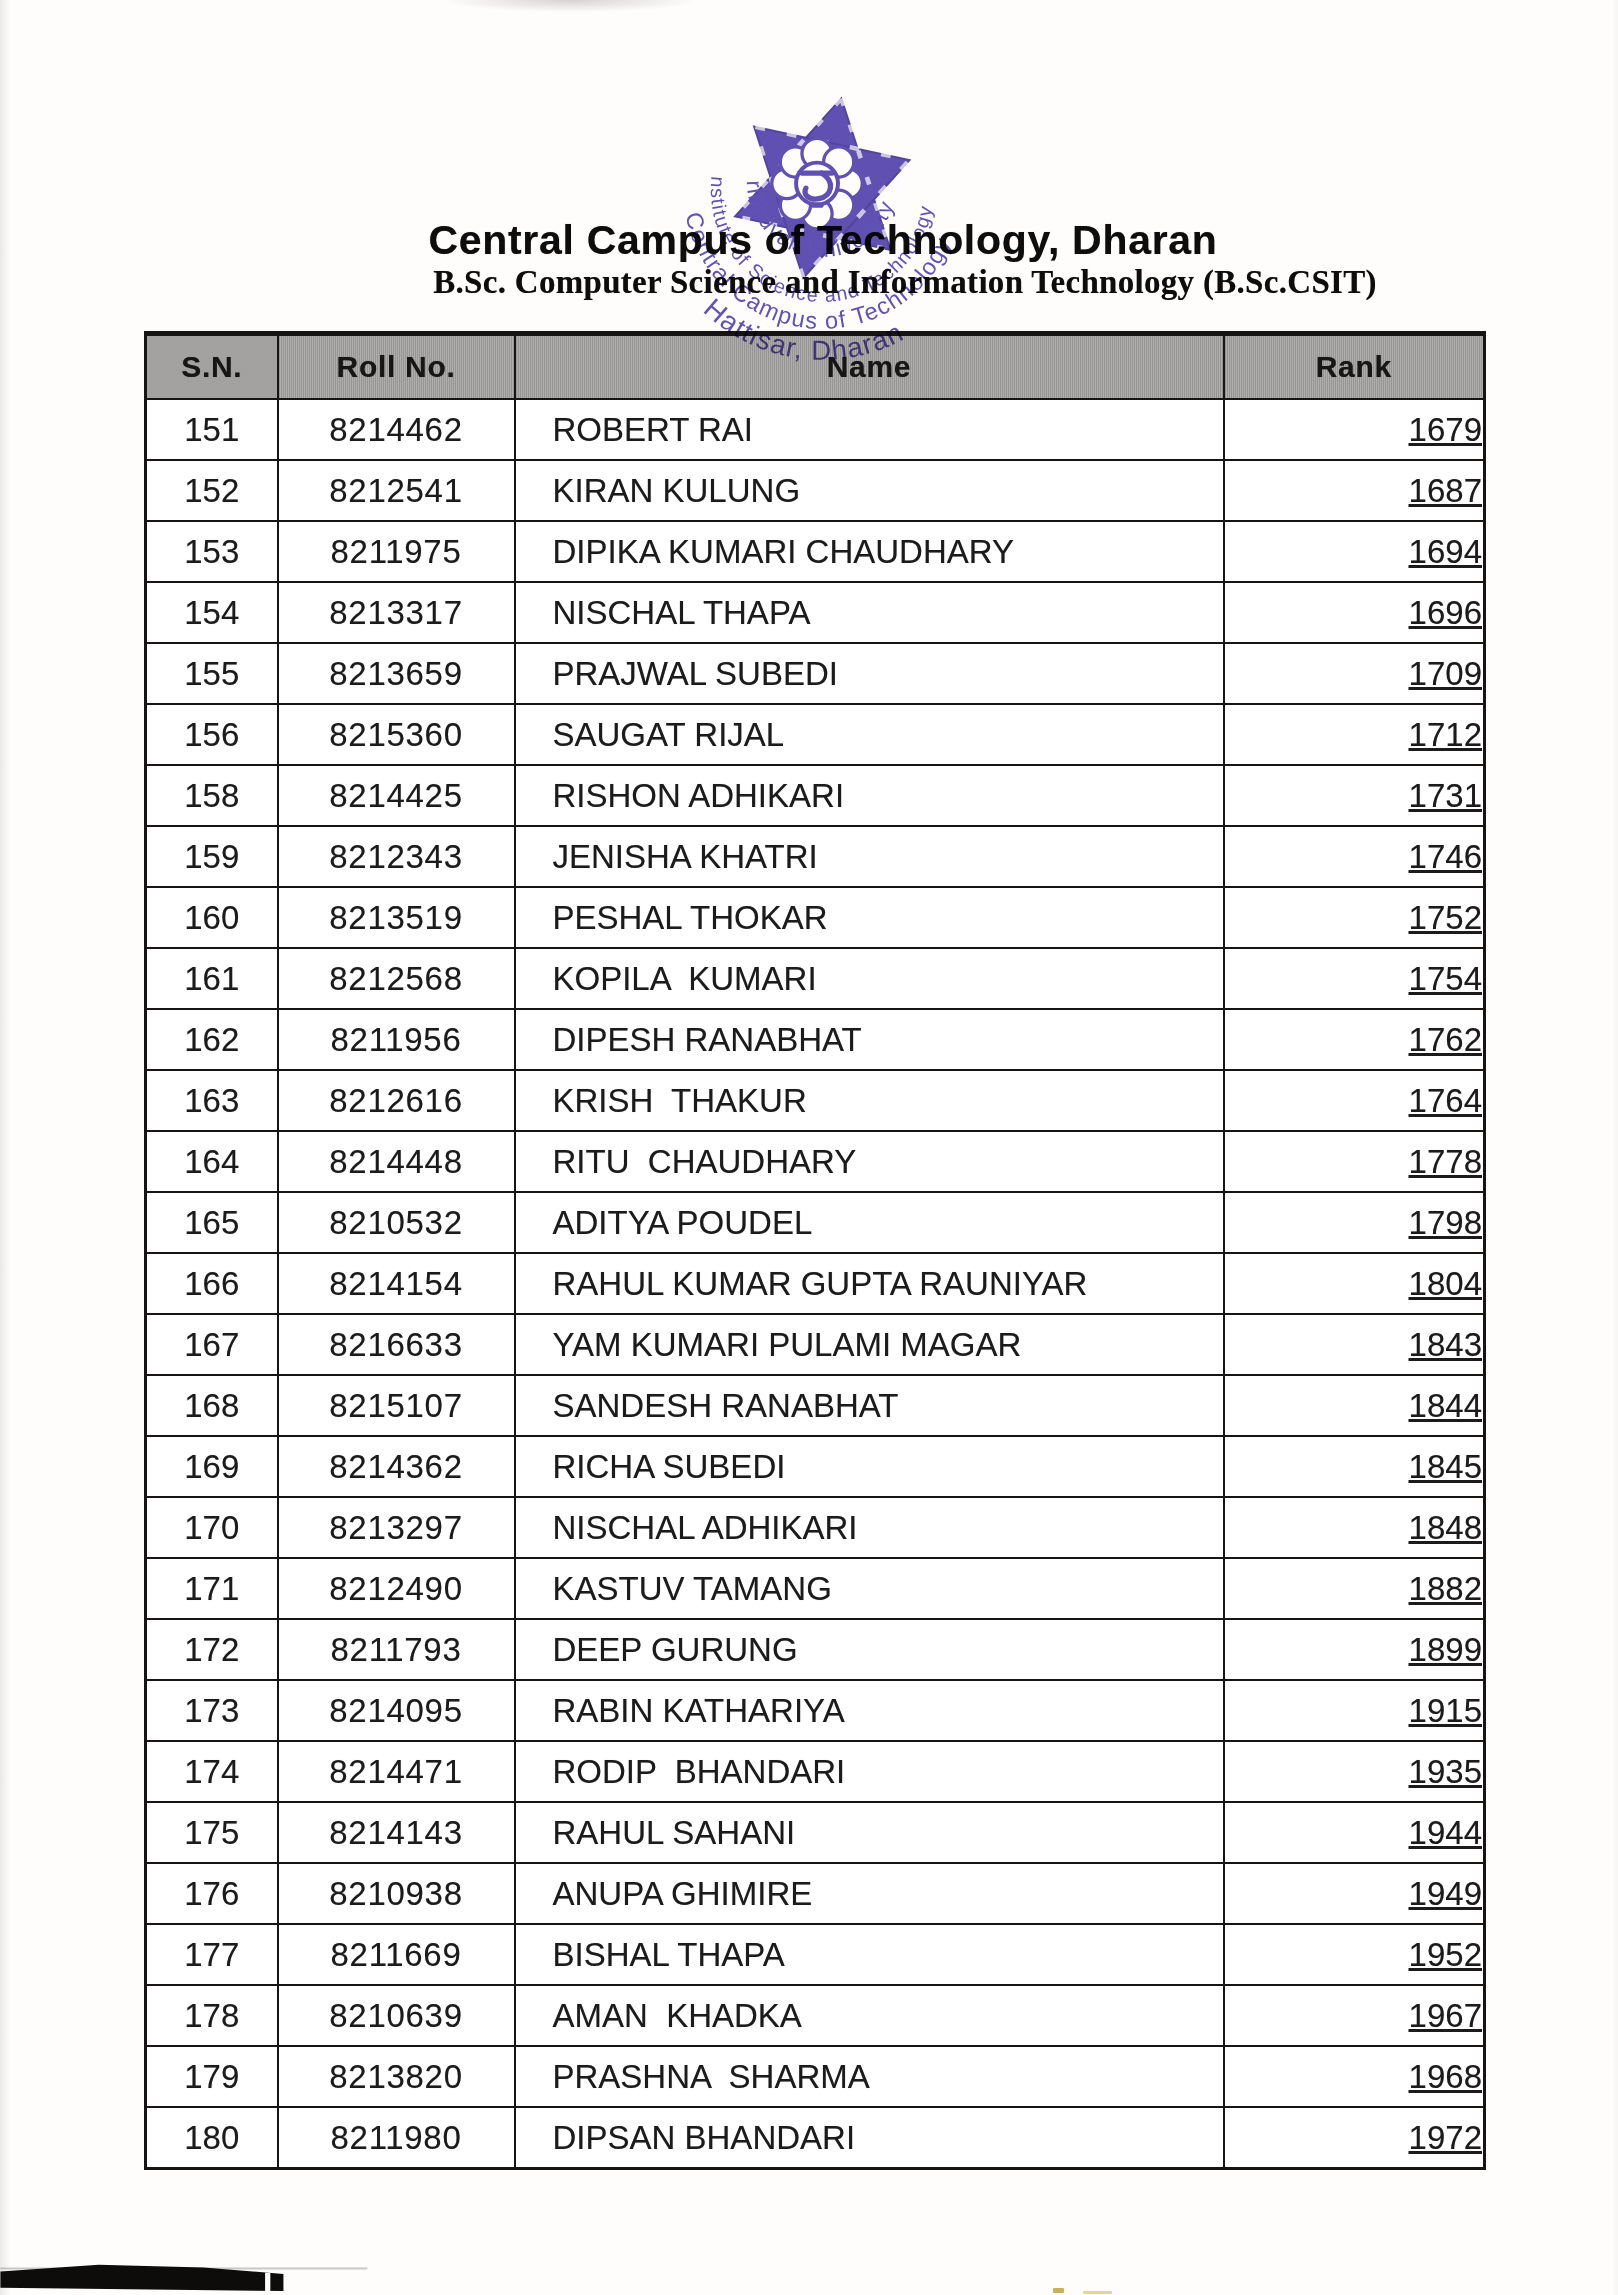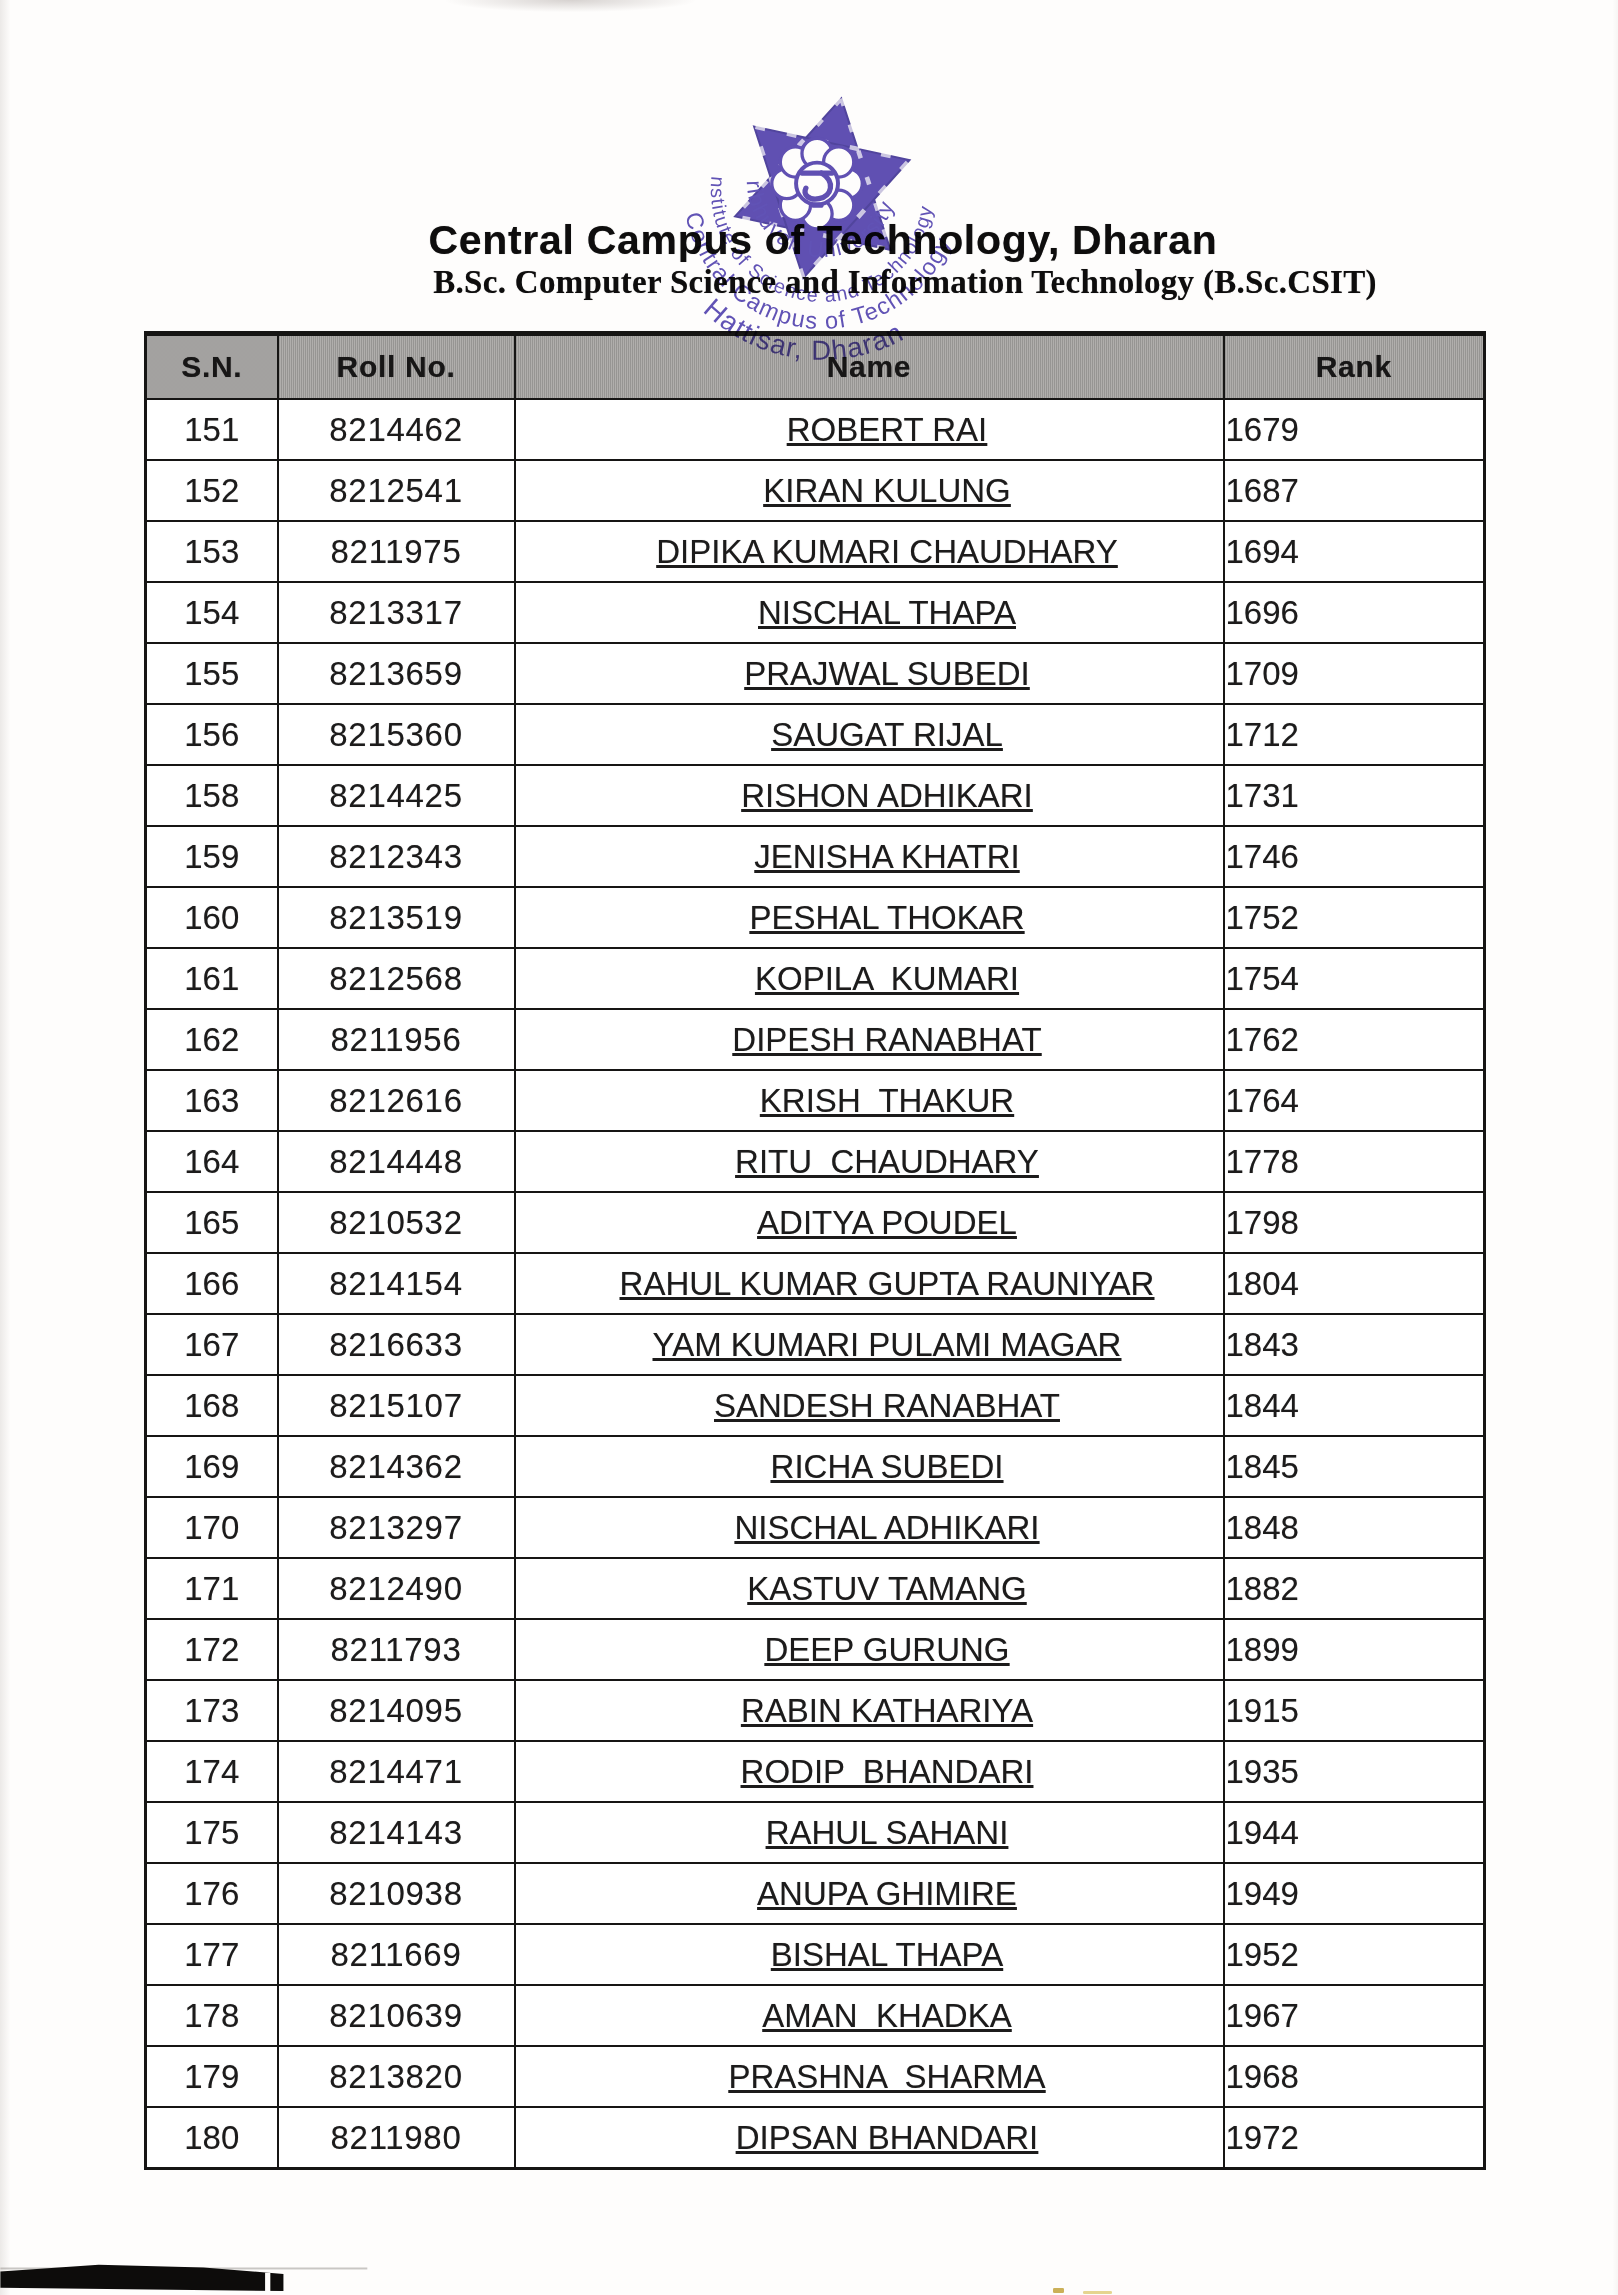--- a/index.html
+++ b/index.html
@@ -68,22 +68,22 @@
   }
   .ranklist tbody td{
     height:57px;
     font-size:33px;color:#1c1b1b;
     border-top-width:2.6px;border-bottom-width:2.6px;
     text-shadow:0 0 0.7px rgba(20,20,20,0.4);
     vertical-align:middle;
   }
   .col-sn{text-align:center;margin-top:44px;}
   .col-roll{text-align:center;letter-spacing:0.7px;}
-  .col-name{text-align:center;padding-left:37px;white-space:pre;text-decoration:underline;}
-  .col-rank{text-align:left;}
+  .col-name{text-align:left;padding-left:37px;white-space:pre;}
+  .col-rank{text-align:right;text-decoration:underline;}
 </style>
 </head>
 <body>
 
 <div class="page">
 
   <div class="smudge-top"></div>
 
   <div class="doc-title">Central Campus of Technology, Dharan</div>
   <div class="doc-subtitle">B.Sc. Computer Science and Information Technology (B.Sc.CSIT)</div>

